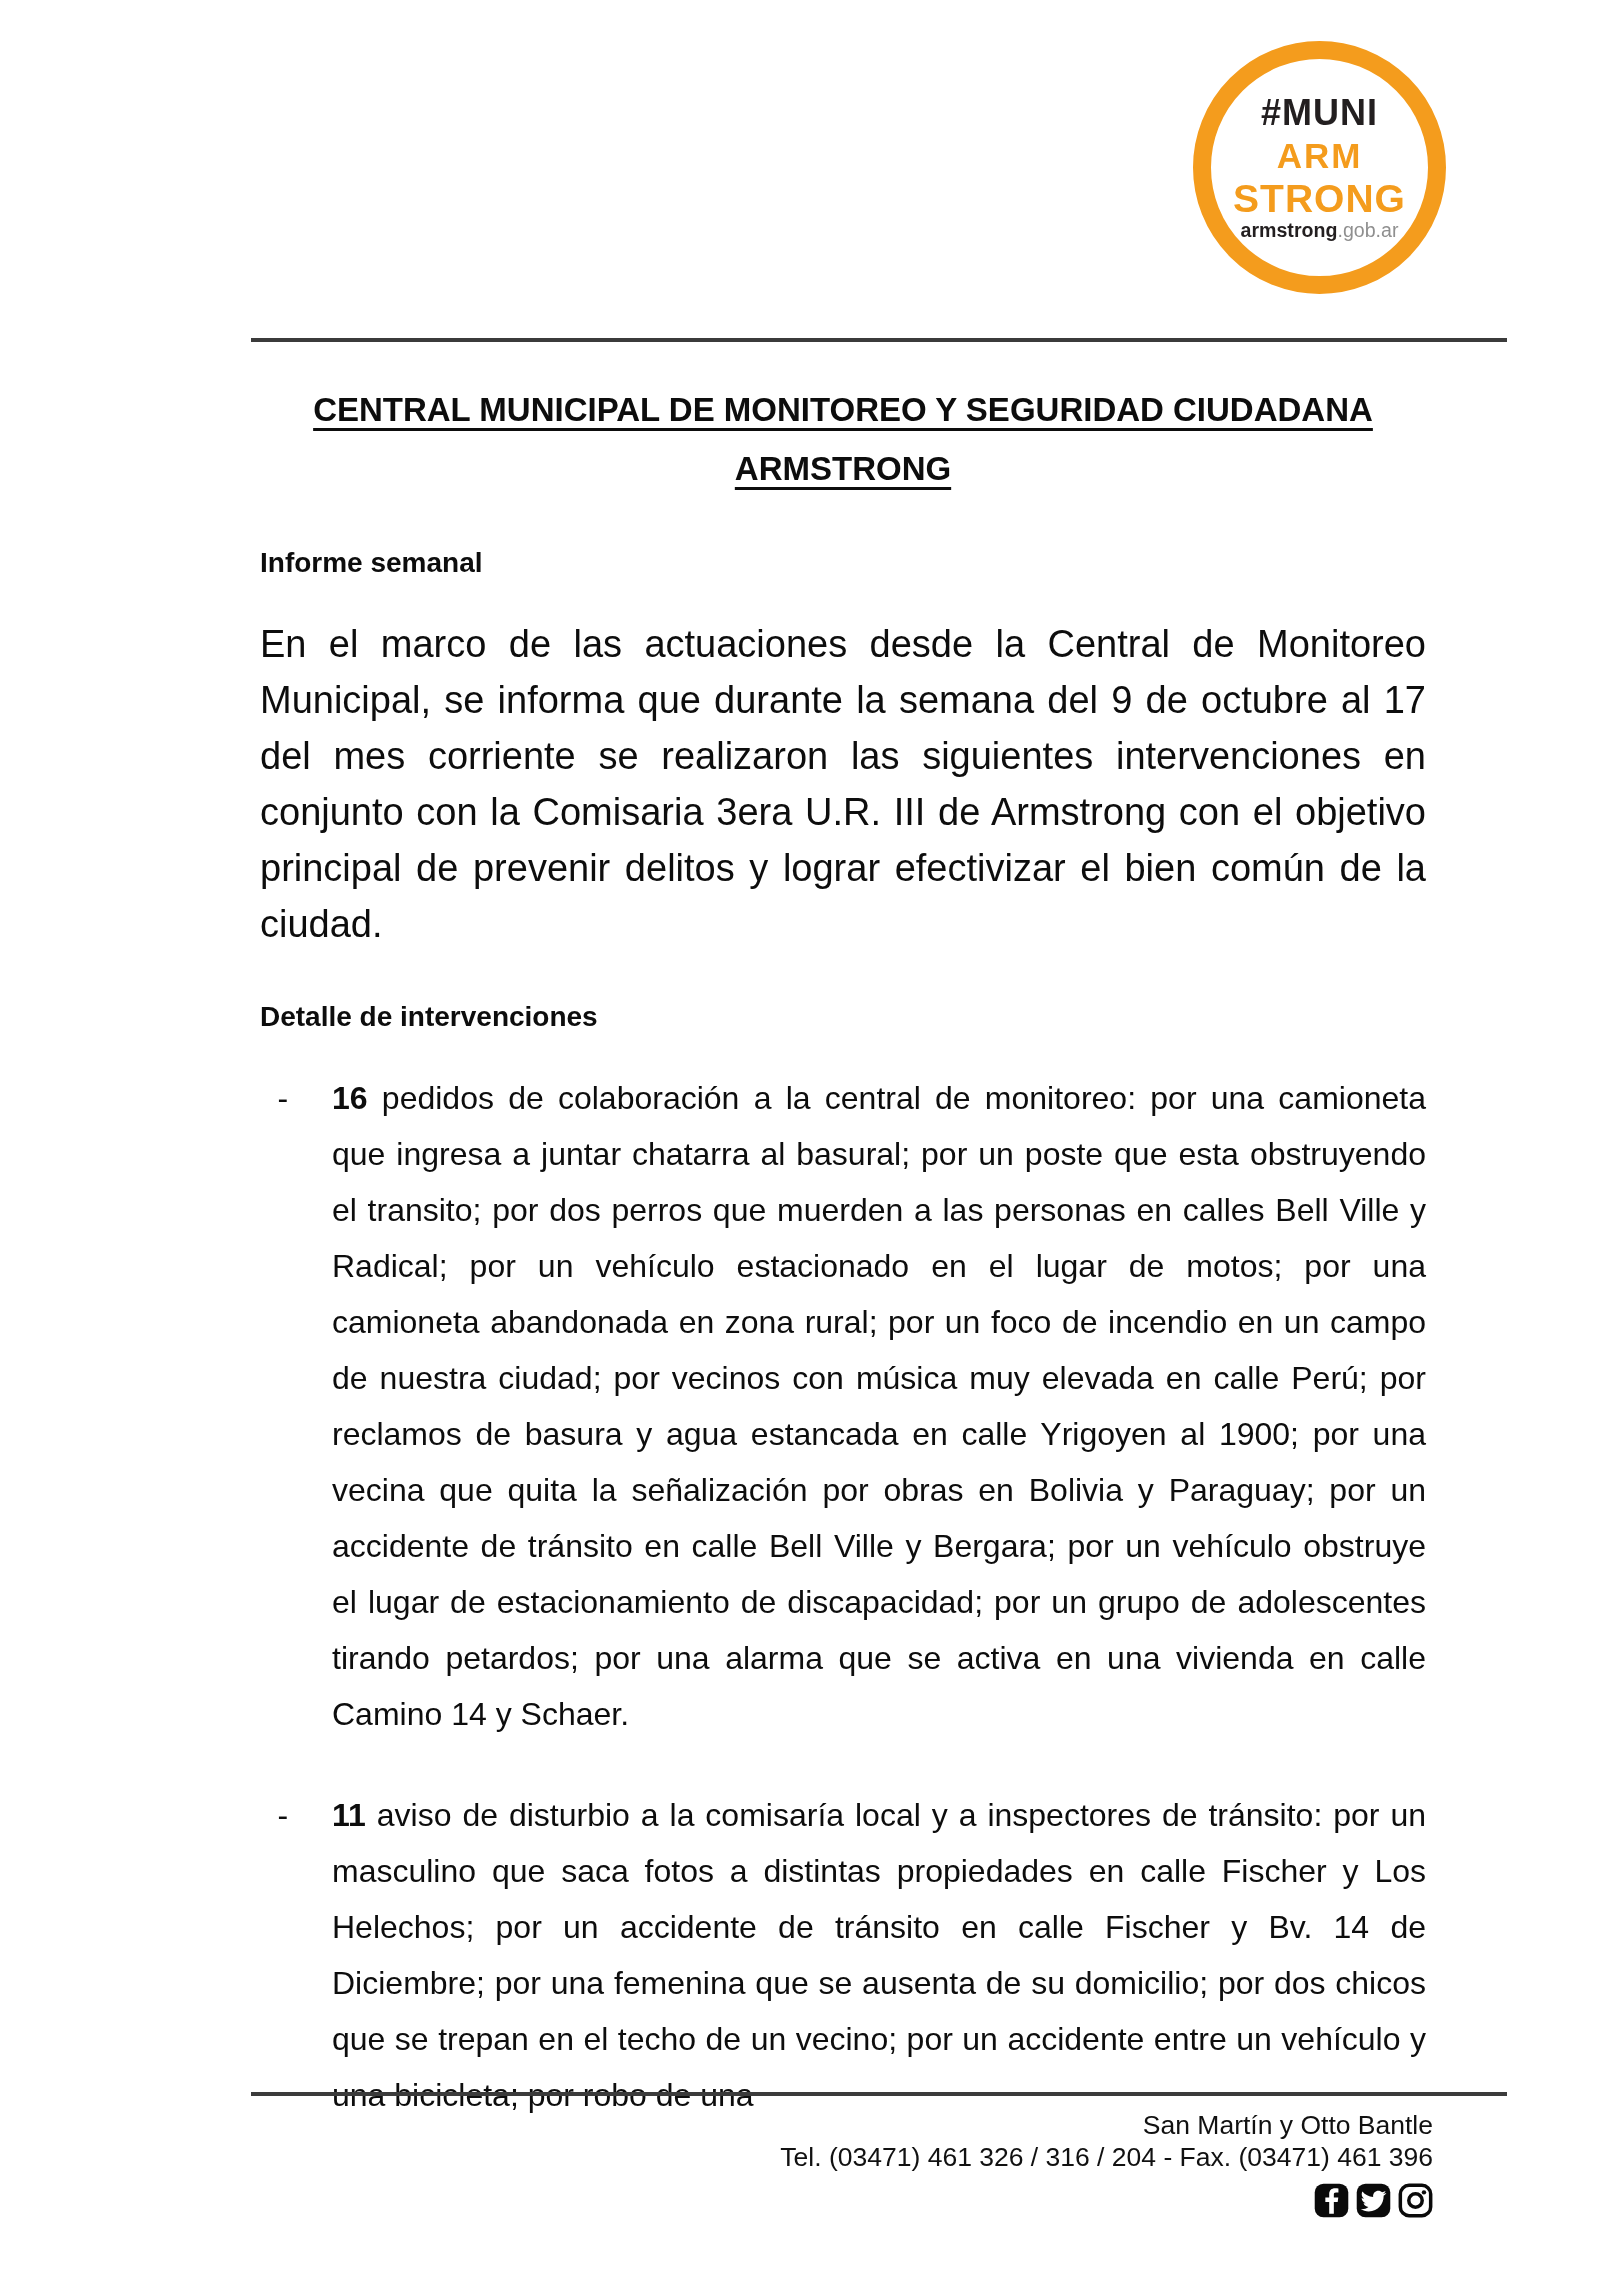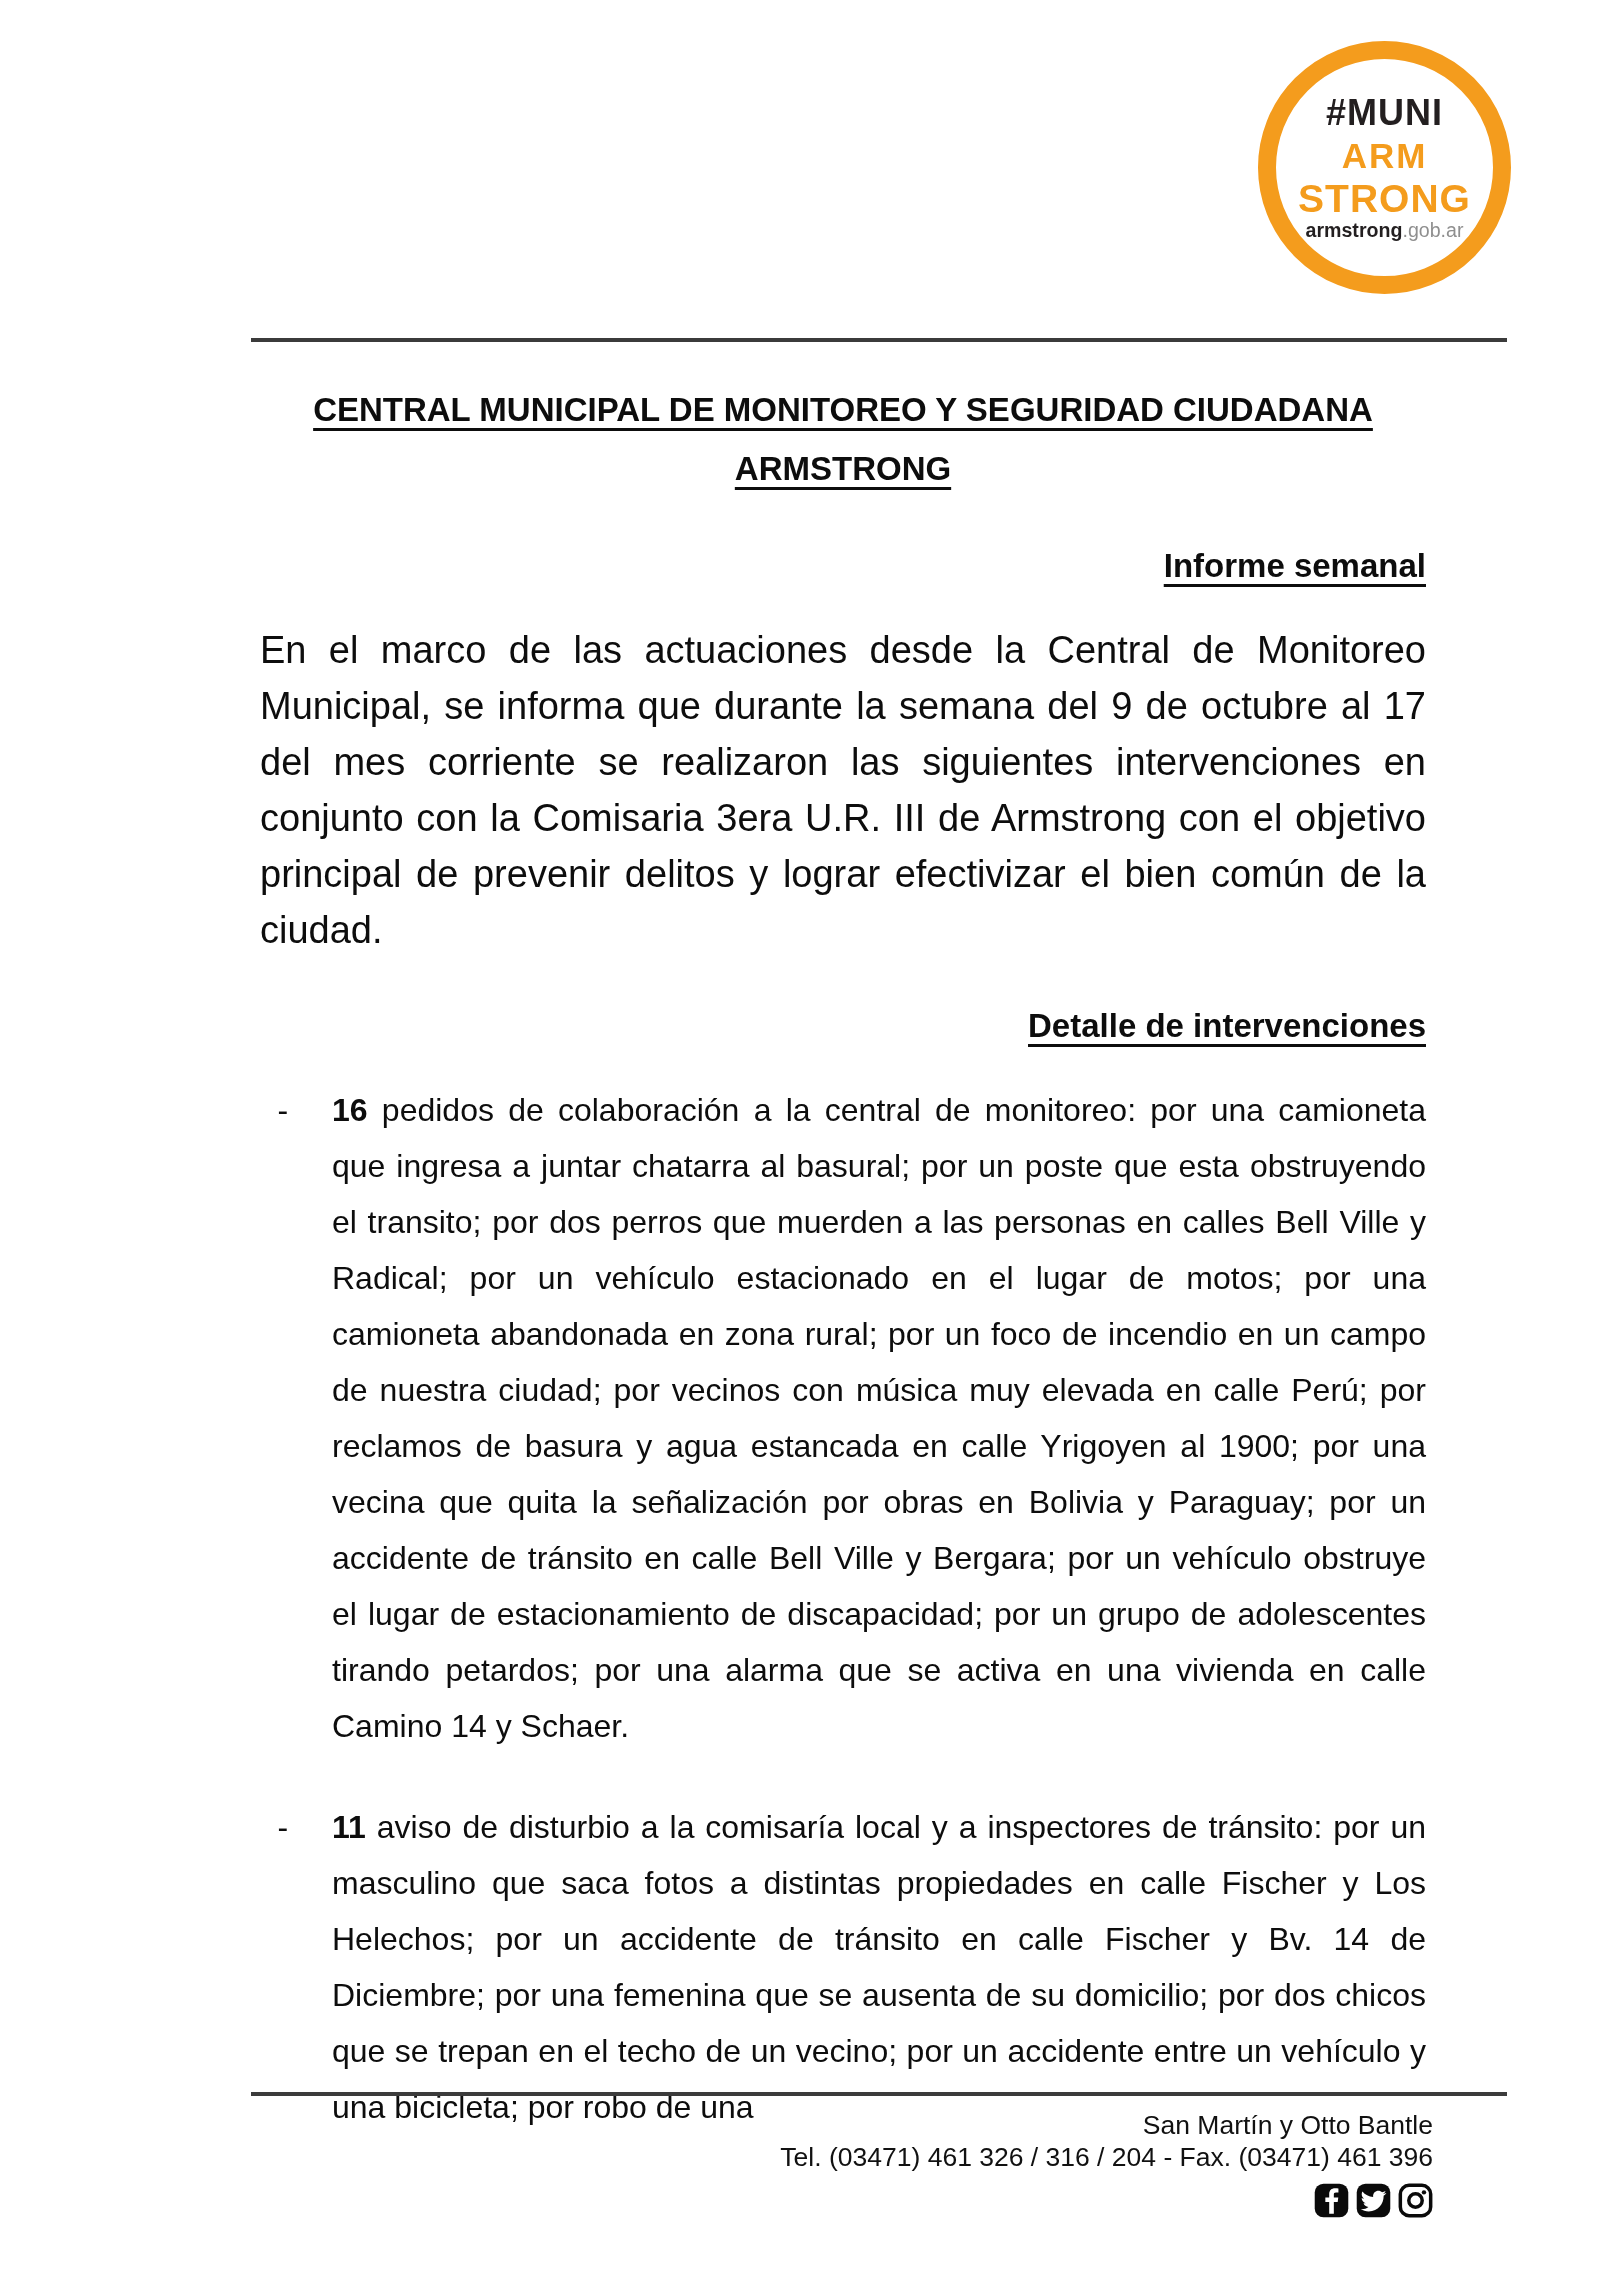--- a/index.html
+++ b/index.html
@@ -8,21 +8,21 @@
     width:1622px; height:2294px;
     margin:0 auto;
     background:#ffffff;
     font-family:"Liberation Sans", sans-serif;
     color:#0d0d0d;
     overflow:hidden;
   }
 
   
   .logo {
-    position:absolute; left:1258px; top:41px;
+    position:absolute; left:1193px; top:41px;
     width:253px; height:253px;
     box-sizing:border-box;
     border:18.6px solid #F49C1D;
     border-radius:50%;
     background:#fff;
     display:flex; flex-direction:column;
     align-items:center; justify-content:center;
     text-align:center;
   }
   .logo-muni   { font-size:36px; font-weight:800; color:#231F20; letter-spacing:1px; line-height:39px; }
@@ -41,26 +41,24 @@
   .content { position:absolute; left:260px; top:380px; width:1166px; }
 
   .doc-title { text-align:center; font-size:33px; font-weight:bold; line-height:59px; }
   .doc-title .t-line {
     text-decoration:underline;
     text-decoration-thickness:2.9px;
     text-underline-offset:6.9px;
   }
 
   .section-heading {
-    font-size:33px; font-weight:bold;
+    font-size:28px; font-weight:bold;
     margin-top:49px;
-    text-decoration:underline;
     text-decoration-thickness:2.9px;
     text-underline-offset:6.9px;
-    text-align:right;
   }
 
   .intro-paragraph {
     margin-top:37px;
     font-size:38px; line-height:56px;
     text-align:justify;
   }
 
   .interventions { margin-top:37px; }
   .item { display:flex; margin-top:0; }

